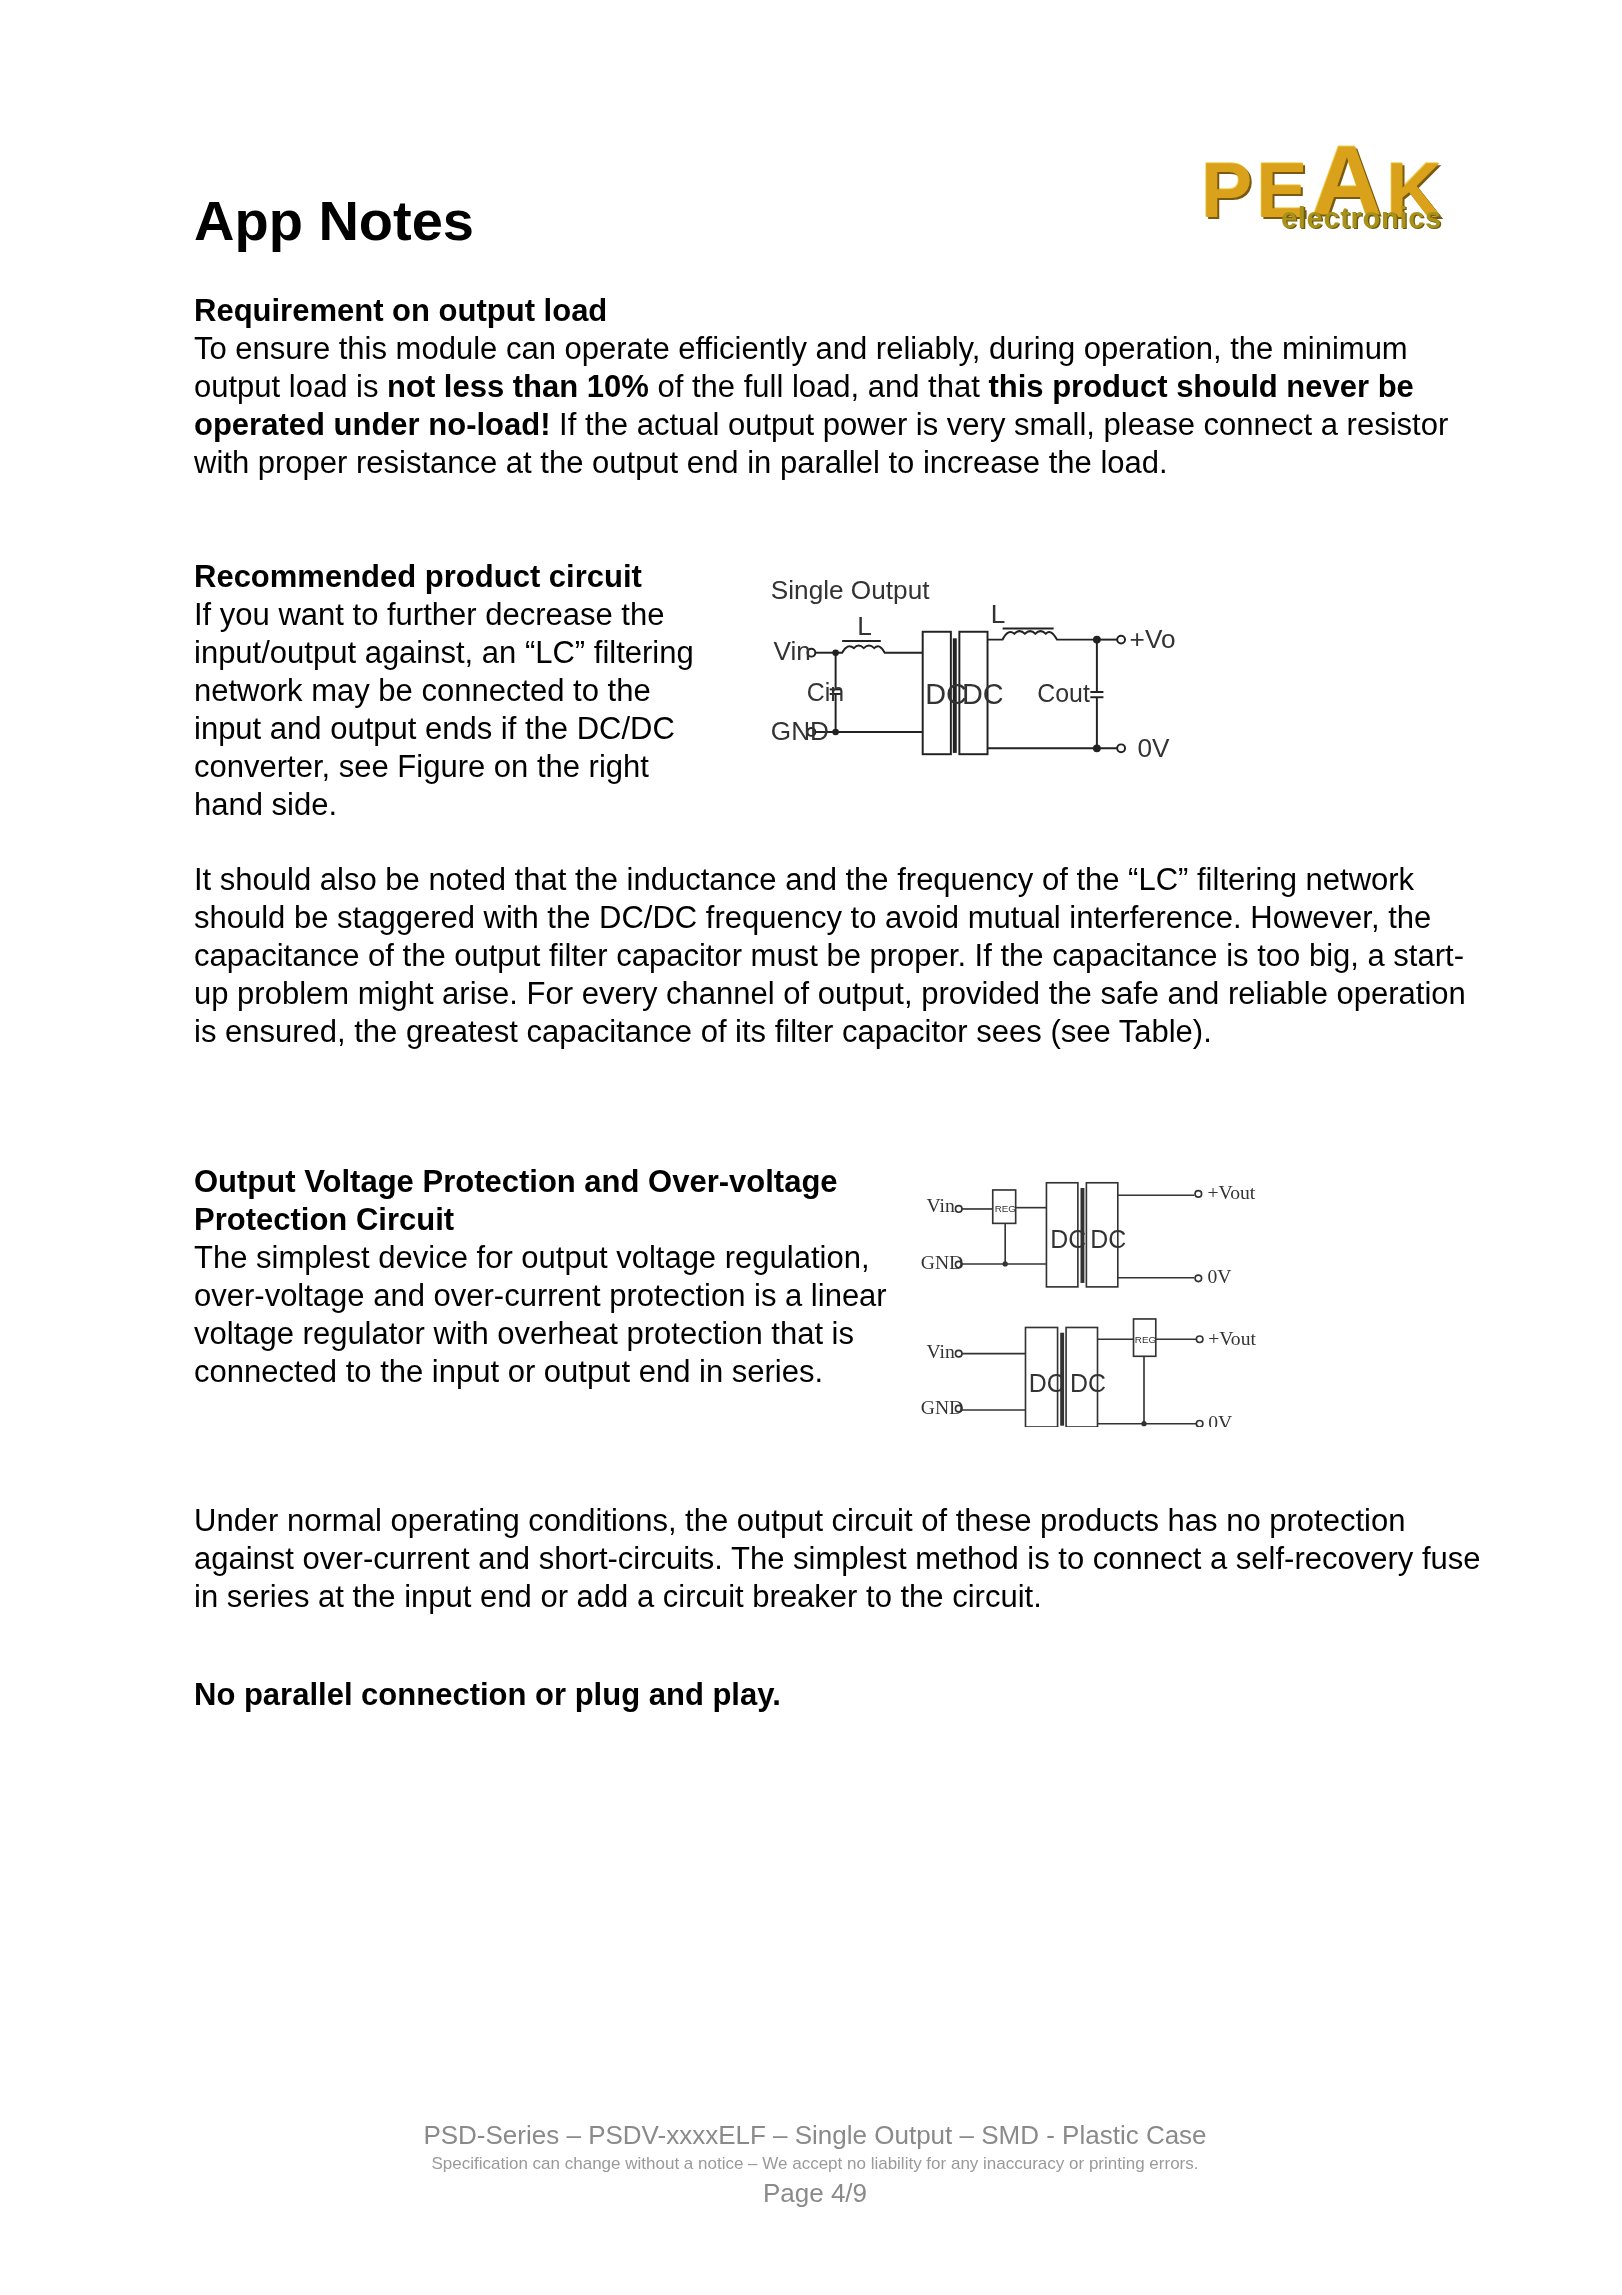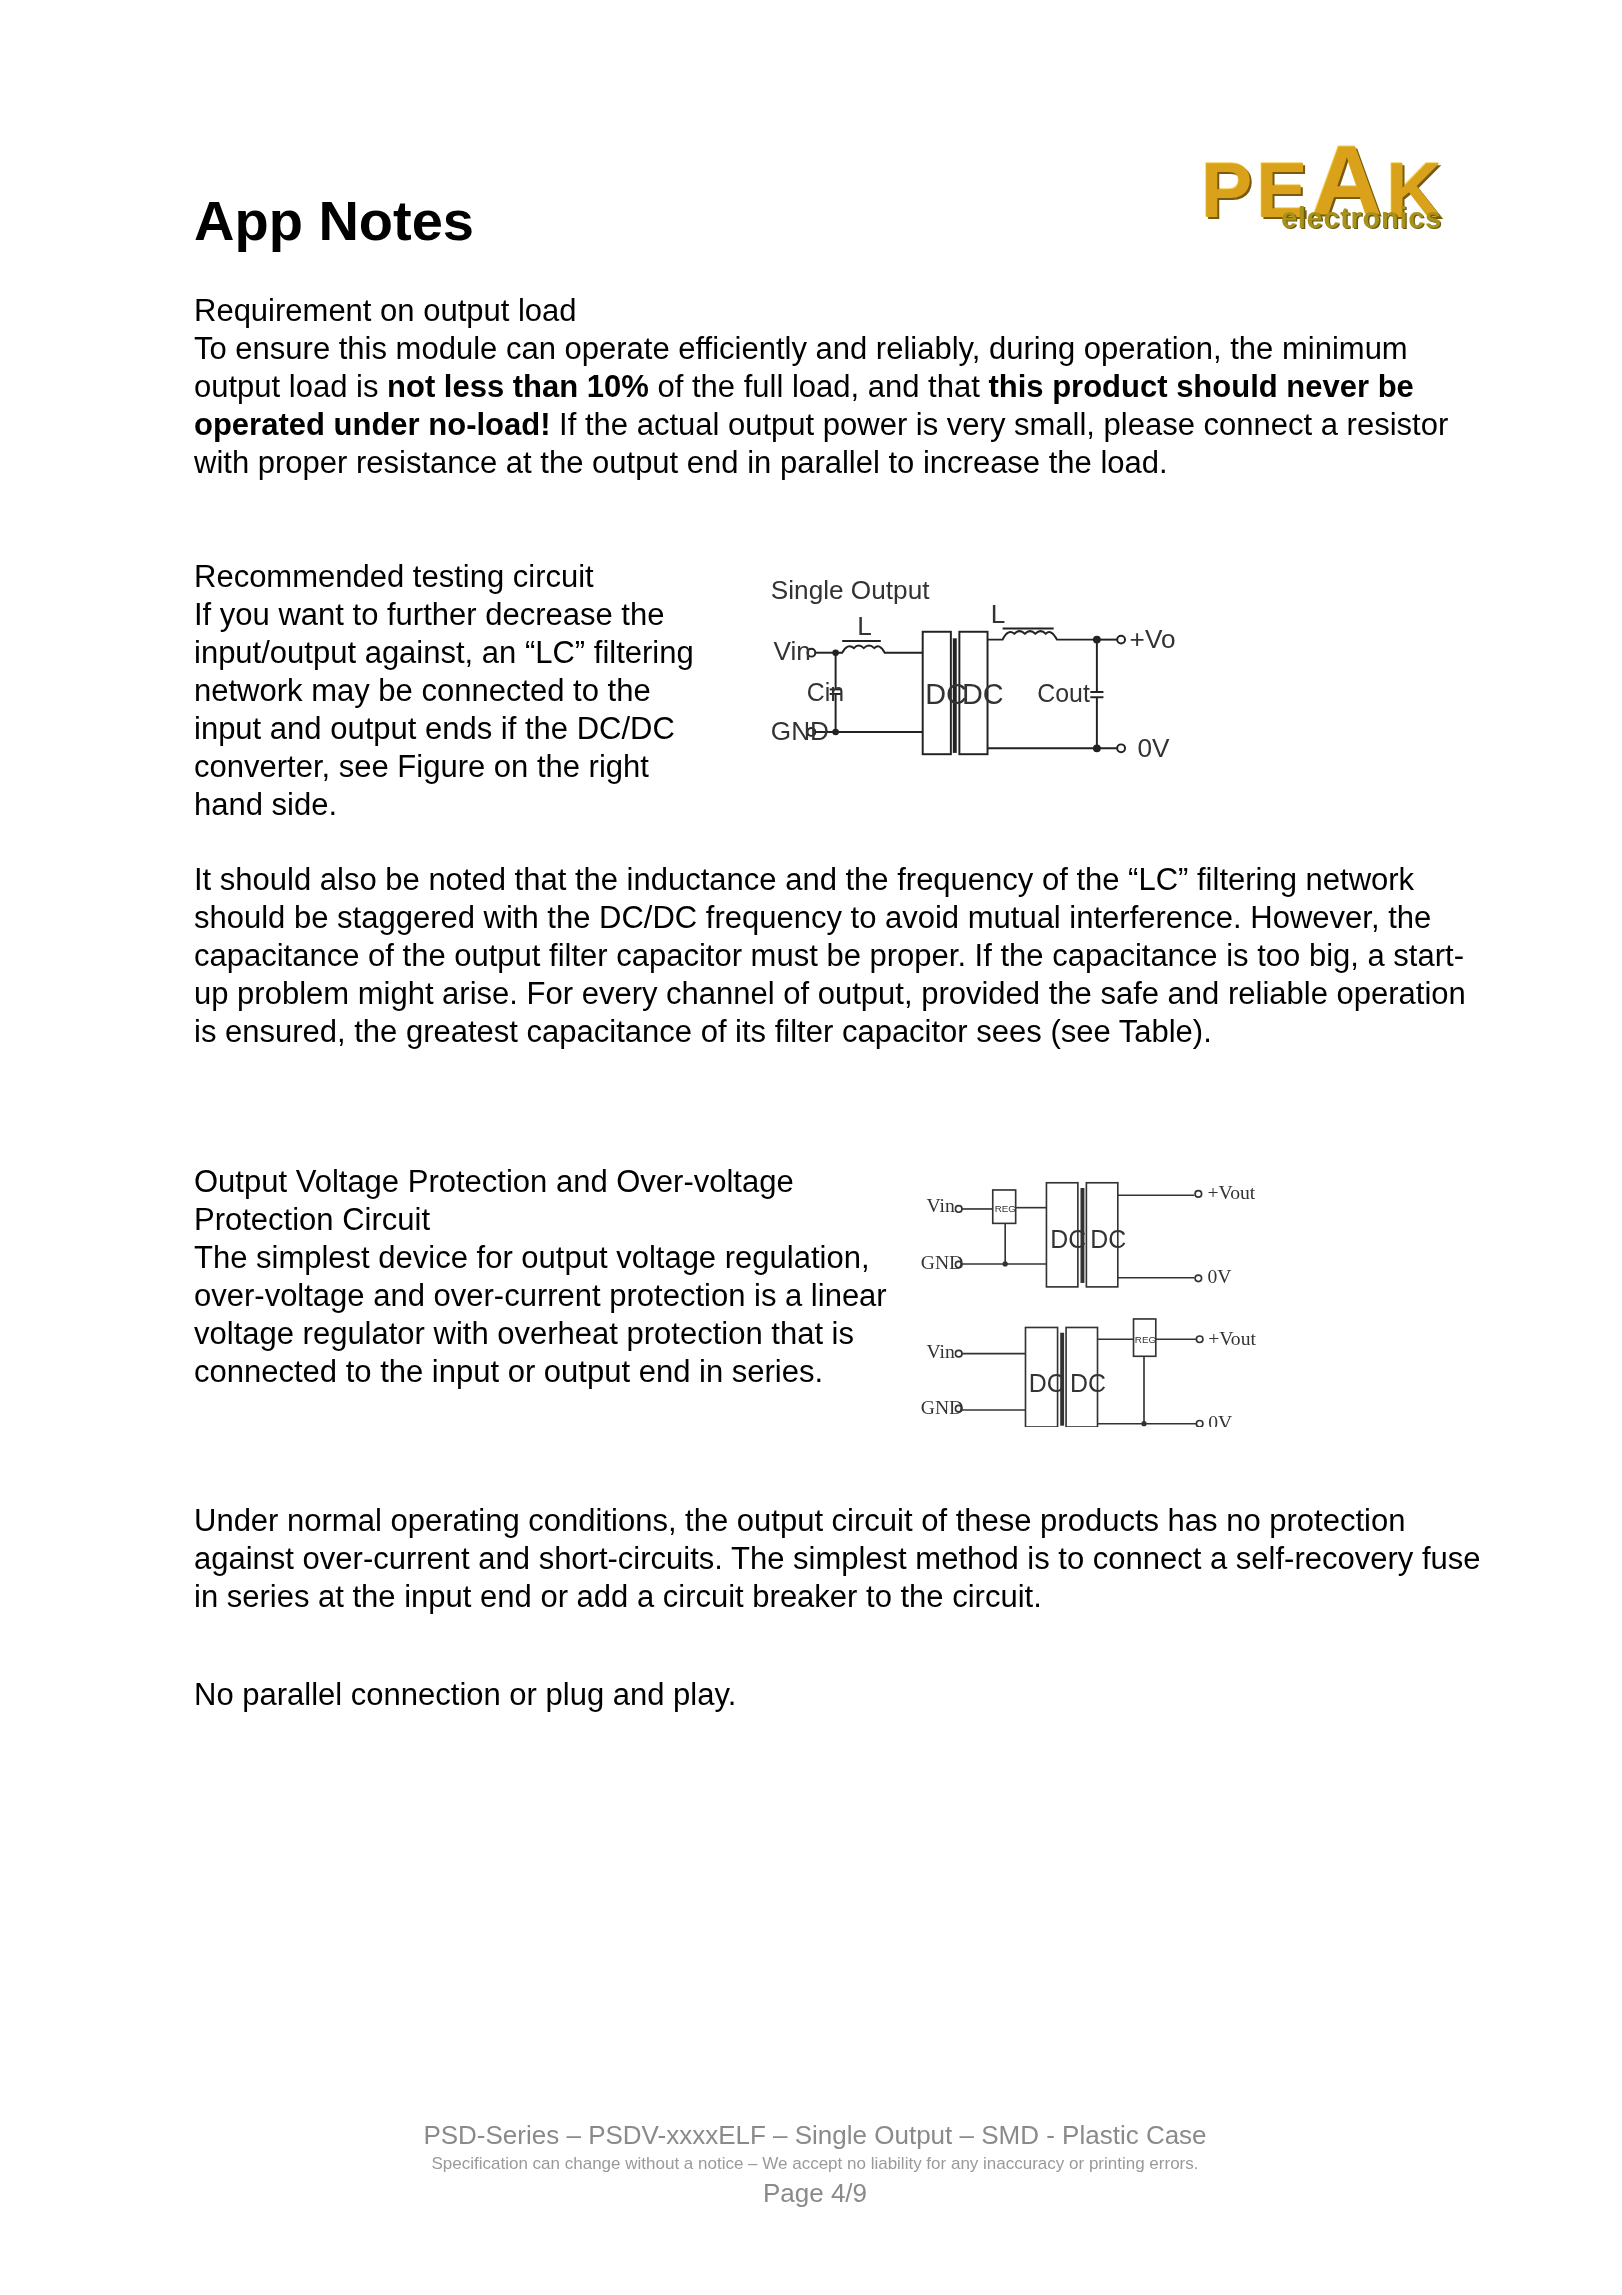--- a/index.html
+++ b/index.html
@@ -7,21 +7,21 @@
          font-family: "Liberation Sans", sans-serif; color: #000; }
   .abs { position: absolute; }
   .logo { left: 1201px; top: 134px; width: 275px; height: 105px; }
   .logo-main { position: absolute; left: 0; top: 0; font-size: 77px; font-weight: bold;
                letter-spacing: 3.9px; color: #d9a21a; line-height: 1;
                text-shadow: 2px 2px 0 #7a5a10, -0.7px -0.7px 0 #f3d25a; }
   .logo-main .big-a { font-size: 98px; position: relative; top: -2.6px; }
   .logo-sub { position: absolute; left: 80px; top: 68px; font-size: 29px; font-weight: bold;
               color: #a8921a; text-shadow: 1.3px 1.3px 0 #6b5a10; letter-spacing: 0.7px; }
   .title { left: 194px; top: 190px; font-size: 56px; font-weight: bold; line-height: 1.1; }
-  .h { font-weight: normal; font-size: 31px; line-height: 38px; }
+  .h { font-weight: bold; font-size: 31px; line-height: 38px; }
   .p { font-size: 31px; line-height: 38px; }
   .block { left: 194px; }
   b { font-weight: bold; }
   .footer { left: 4px; width: 1622px; text-align: center; color: #8a8a8a; }
   .f1 { top: 2120px; font-size: 26px; }
   .f2 { top: 2154px; font-size: 17px; color: #9a9a9a; }
   .f3 { top: 2178px; font-size: 26px; }
   svg text { font-family: "Liberation Sans", sans-serif; }
   svg .serif { font-family: "Liberation Serif", serif; }
 </style>
@@ -34,21 +34,21 @@
 </div>
 
 <div class="abs title">App Notes</div>
 
 <div class="abs block" style="top:292px; width:1296px;">
   <div class="h">Requirement on output load</div>
   <div class="p"><span>To ensure this module can operate efficiently and reliably, during operation, the minimum output load is </span><b>not less than 10%</b><span> of the full load, and that </span><b>this product should never be operated under no-load!</b><span> If the actual output power is very small, please connect a resistor with proper resistance at the output end in parallel to increase the load.</span></div>
 </div>
 
 <div class="abs block" style="top:558px; width:523px;">
-  <div class="h">Recommended testing circuit</div>
+  <div class="h">Recommended product circuit</div>
   <div class="p">If you want to further decrease the input/output against, an “LC” filtering network may be connected to the input and output ends  if the DC/DC converter, see Figure on the right hand side.</div>
 </div>
 
 <svg class="abs" style="left:759px; top:563px;" width="681" height="203" viewBox="0 0 1040 310">
   <g stroke="#222" stroke-width="3" fill="none">
 
     <circle cx="80" cy="137" r="6"></circle>
     <line x1="86" y1="137" x2="117" y2="137"></line>
     <path d="M117 137 L127 137 Q135 122 145 130 Q152 122 160 130 Q168 122 176 130 Q184 122 192 137 L250 137"></path>
     <line x1="127" y1="119" x2="186" y2="119"></line>

